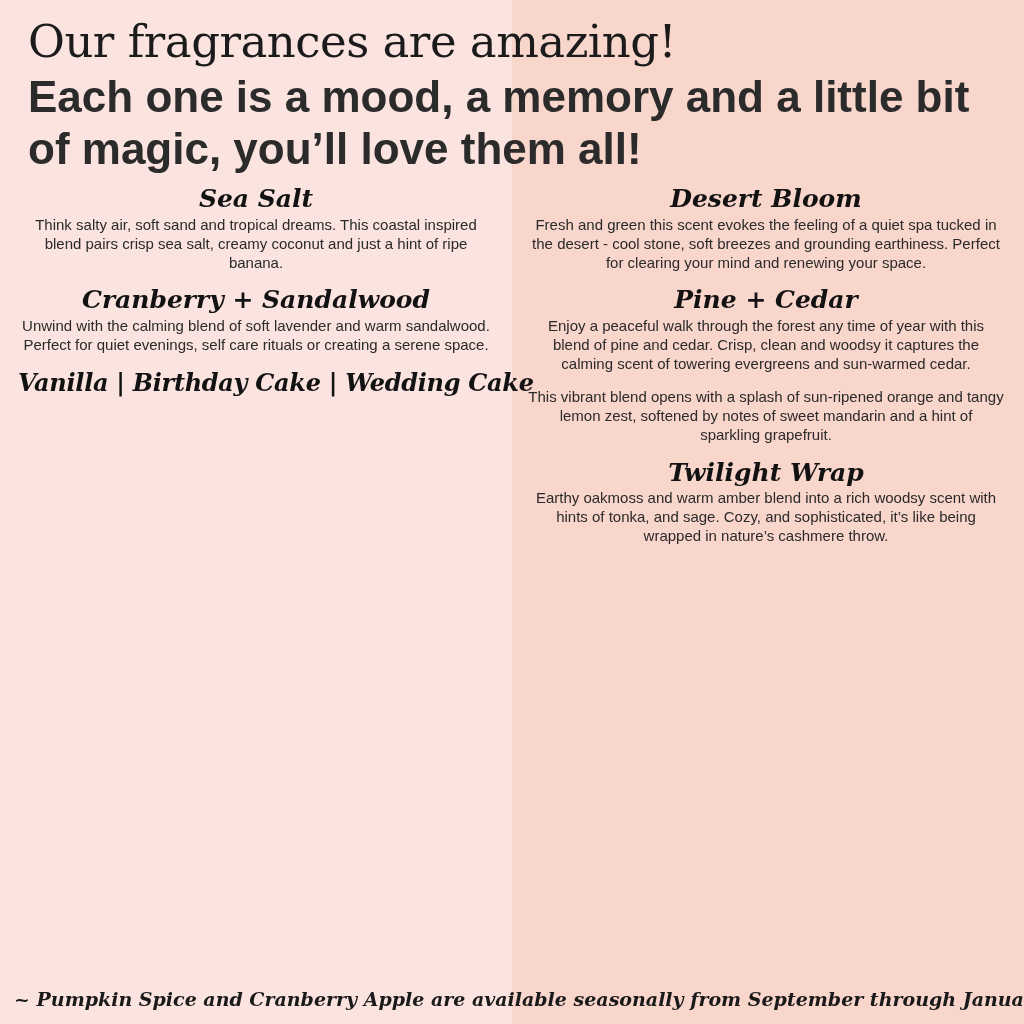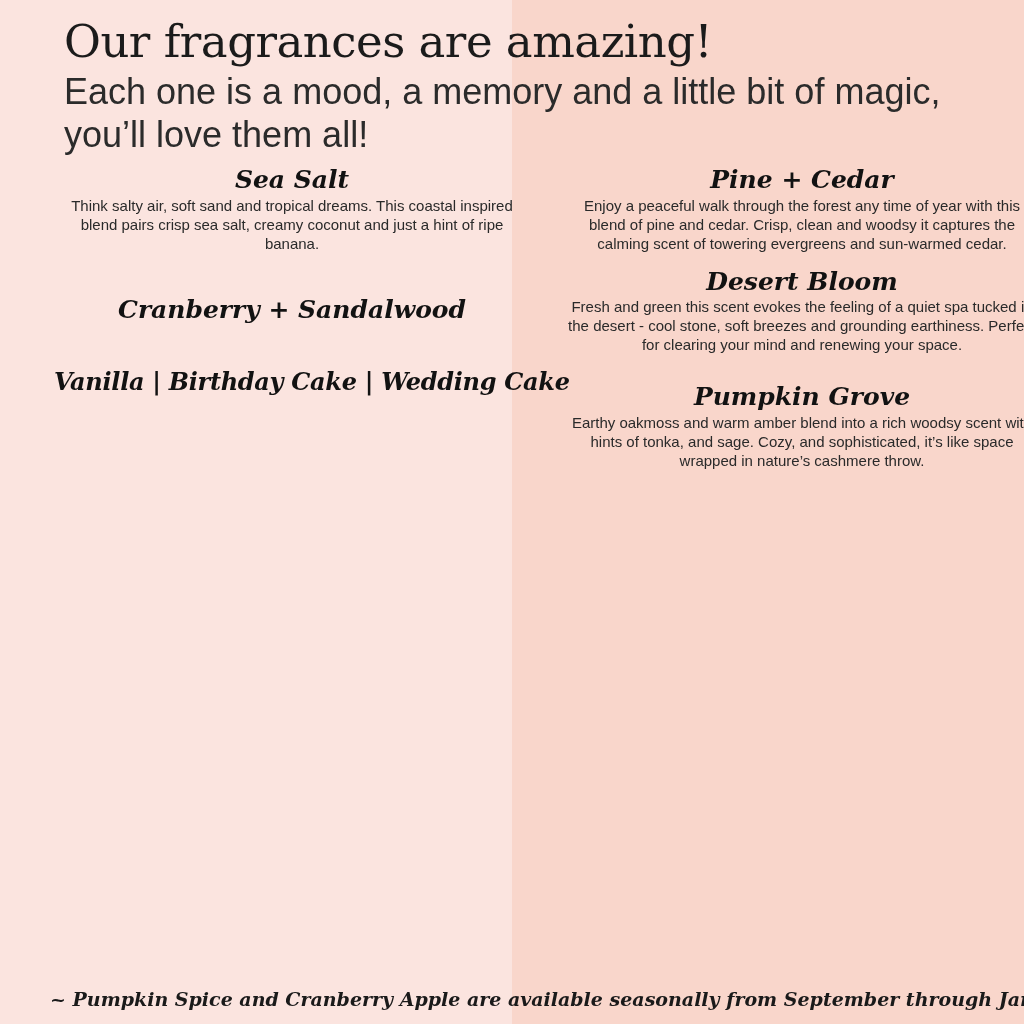--- a/index.html
+++ b/index.html
@@ -12,21 +12,20 @@
     overflow: hidden;
     font-family: "Liberation Sans", sans-serif;
     background: #fbe6e0;
   }
   #page {
     position: relative;
     width: 1024px;
     height: 1024px;
     box-sizing: border-box;
     background: #fbe6e0;
-    padding-left: 36px;
   }
   #bg-left {
     position: absolute;
     left: 0; top: 0;
     width: 512px; height: 1024px;
     background: #fbe4df;
   }
   #bg-right {
     position: absolute;
     left: 512px; top: 0;
@@ -47,39 +46,39 @@
     font-family: "DejaVu Serif", serif;
     font-size: 45px;
     line-height: 1.05;
     color: #1b1b1b;
     letter-spacing: -0.5px;
     margin: 0 0 4px 14px;
     font-weight: 400;
   }
   .subhead {
     font-family: "Liberation Sans", sans-serif;
-    font-size: 36px;
+    font-size: 44px;
     line-height: 1.18;
     color: #2b2b2b;
     margin: 2px 0 6px 14px;
-    font-weight: 400;
+    font-weight: 700;
     max-width: 950px;
   }
   .columns {
     display: flex;
     flex: 1 1 auto;
     margin-top: 4px;
   }
   .col {
     width: 50%;
     box-sizing: border-box;
     display: flex;
     flex-direction: column;
   }
-  .col-left { padding: 0 18px 0 4px; gap: 28px; }
+  .col-left { padding: 0 18px 0 4px; }
   .col-right { padding: 0 6px 0 16px; }
   .entry {
     text-align: center;
     margin-bottom: 14px;
   }
   .entry-title {
     font-family: "DejaVu Serif", serif;
     font-weight: bold;
     font-style: italic;
     font-size: 25px;
@@ -127,47 +126,49 @@
 
       <div class="col col-left">
 
         <div class="entry">
           <div class="entry-title">Sea Salt</div>
           <div class="entry-body">Think salty air, soft sand and tropical dreams. This coastal inspired blend pairs crisp sea salt, creamy coconut and just a hint of ripe banana.</div>
         </div>
 
         <div class="entry">
           <div class="entry-title">Cranberry + Sandalwood</div>
+          <div class="entry-body">Unwind with the calming blend of soft lavender and warm sandalwood. Perfect for quiet evenings, self care rituals or creating a serene space.</div>
         </div>
 
         <div class="entry">
           <div class="entry-title wide">Vanilla | Birthday Cake | Wedding Cake</div>
         </div>
 
 
       </div>
 
       <div class="col col-right">
 
         <div class="entry">
+          <div class="entry-title">Desert Bloom</div>
+          <div class="entry-body">Fresh and green this scent evokes the feeling of a quiet spa tucked in the desert - cool stone, soft breezes and grounding earthiness. Perfect for clearing your mind and renewing your space.</div>
+        </div>
+
+        <div class="entry">
           <div class="entry-title">Pine + Cedar</div>
           <div class="entry-body">Enjoy a peaceful walk through the forest any time of year with this blend of pine and cedar. Crisp, clean and woodsy it captures the calming scent of towering evergreens and sun-warmed cedar.</div>
         </div>
 
         <div class="entry">
-          <div class="entry-title">Desert Bloom</div>
-          <div class="entry-body">Fresh and green this scent evokes the feeling of a quiet spa tucked in the desert - cool stone, soft breezes and grounding earthiness. Perfect for clearing your mind and renewing your space.</div>
+          <div class="entry-body">This vibrant blend opens with a splash of sun-ripened orange and tangy lemon zest, softened by notes of sweet mandarin and a hint of sparkling grapefruit.</div>
         </div>
 
         <div class="entry">
-        </div>
-
-        <div class="entry">
-          <div class="entry-title">Pumpkin Grove</div>
-          <div class="entry-body">Earthy oakmoss and warm amber blend into a rich woodsy scent with hints of tonka, and sage. Cozy, and sophisticated, it’s like space wrapped in nature’s cashmere throw.</div>
+          <div class="entry-title">Twilight Wrap</div>
+          <div class="entry-body">Earthy oakmoss and warm amber blend into a rich woodsy scent with hints of tonka, and sage. Cozy, and sophisticated, it’s like being wrapped in nature’s cashmere throw.</div>
         </div>
 
       </div>
 
     </div>
 
     <div class="footer">~ Pumpkin Spice and Cranberry Apple are available seasonally from September through January~</div>
 
   </div>
 </div>

